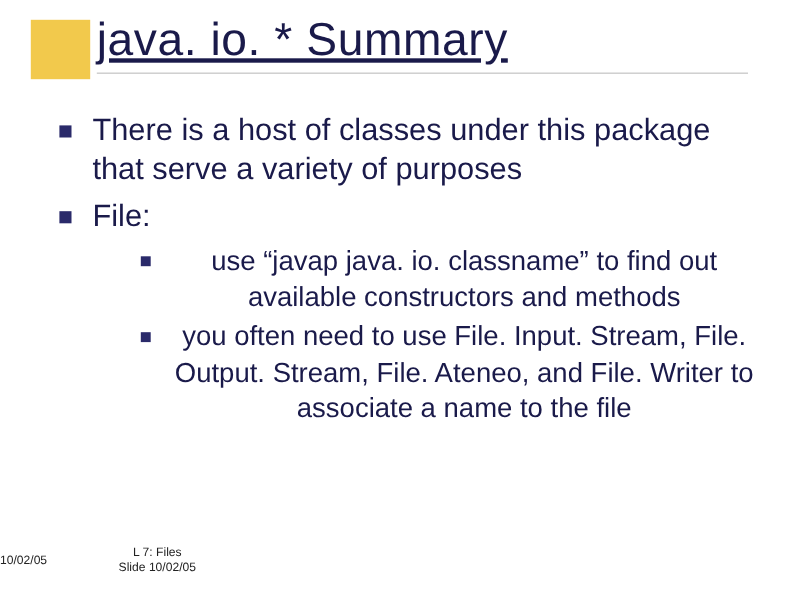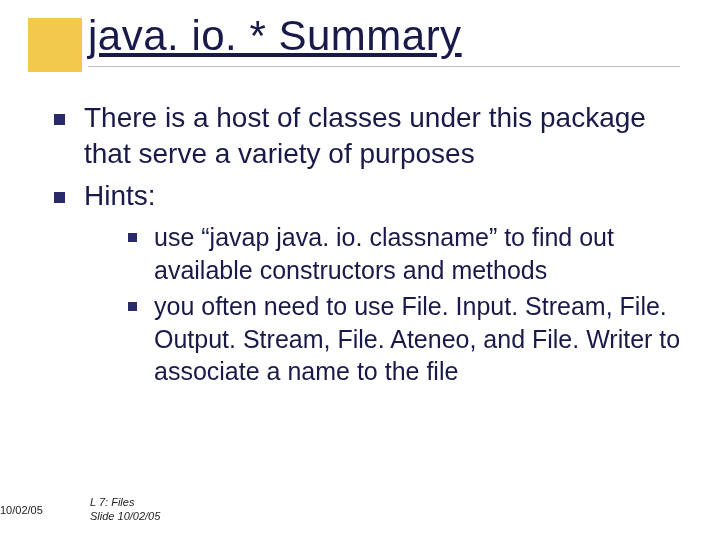--- a/index.html
+++ b/index.html
@@ -63,20 +63,21 @@
     left: 14px;
     top: 14px;
     width: 11px;
     height: 11px;
     background: #2a2a6a;
   }
   ul.level2 {
     list-style: none;
     margin-top: 8px;
     margin-left: 30px;
+    text-align: center;
   }
   ul.level2 > li {
     position: relative;
     padding-left: 40px;
     font-size: 25px;
     line-height: 1.3;
     margin-bottom: 4px;
   }
   ul.level2 > li::before {
     content: "";
@@ -104,43 +105,42 @@
     text-align: left;
   }
   .footer-center {
     flex: 1;
     text-align: center;
     padding: 0 20px;
     line-height: 1.25;
   }
   .footer-right {
     width: 120px;
-    text-align: left;
+    text-align: center;
     padding-right: 14px;
     line-height: 1.25;
-    font-style: italic;
   }
 </style>
 </head>
 <body>
 
 <div class="accent-block"></div>
 
 <div class="title-wrap">
   <div class="title">java. io. * Summary</div>
   <div class="title-shadow"></div>
 </div>
 
 <div class="content">
   <ul class="level1">
     <li>
       <span>There is a host of classes under this package that serve a variety of purposes</span>
     </li>
     <li>
-      <span>Hints:</span>
+      <span>File:</span>
       <ul class="level2">
         <li>
           <span>use “javap java. io. classname” to find out available constructors and methods</span>
         </li>
         <li>
           <span>you often need to use File. Input. Stream, File. Output. Stream, File. Ateneo, and File. Writer to associate a name to the file</span>
         </li>
       </ul>
     </li>
   </ul>

